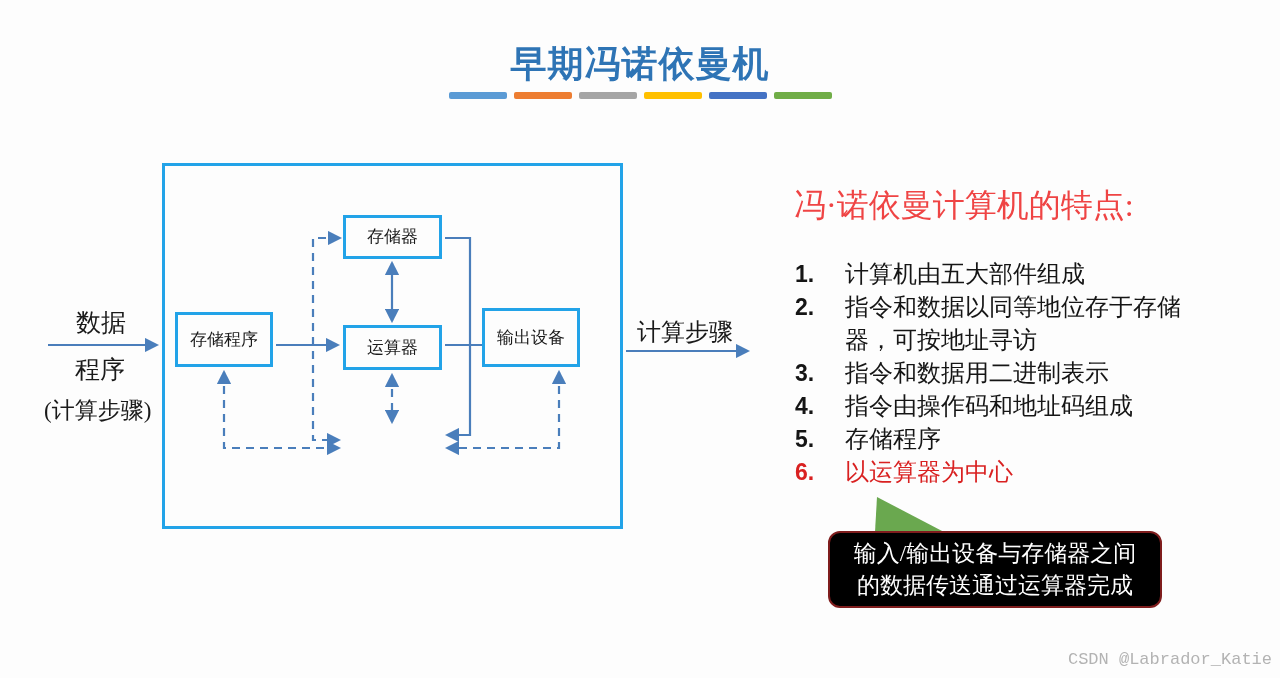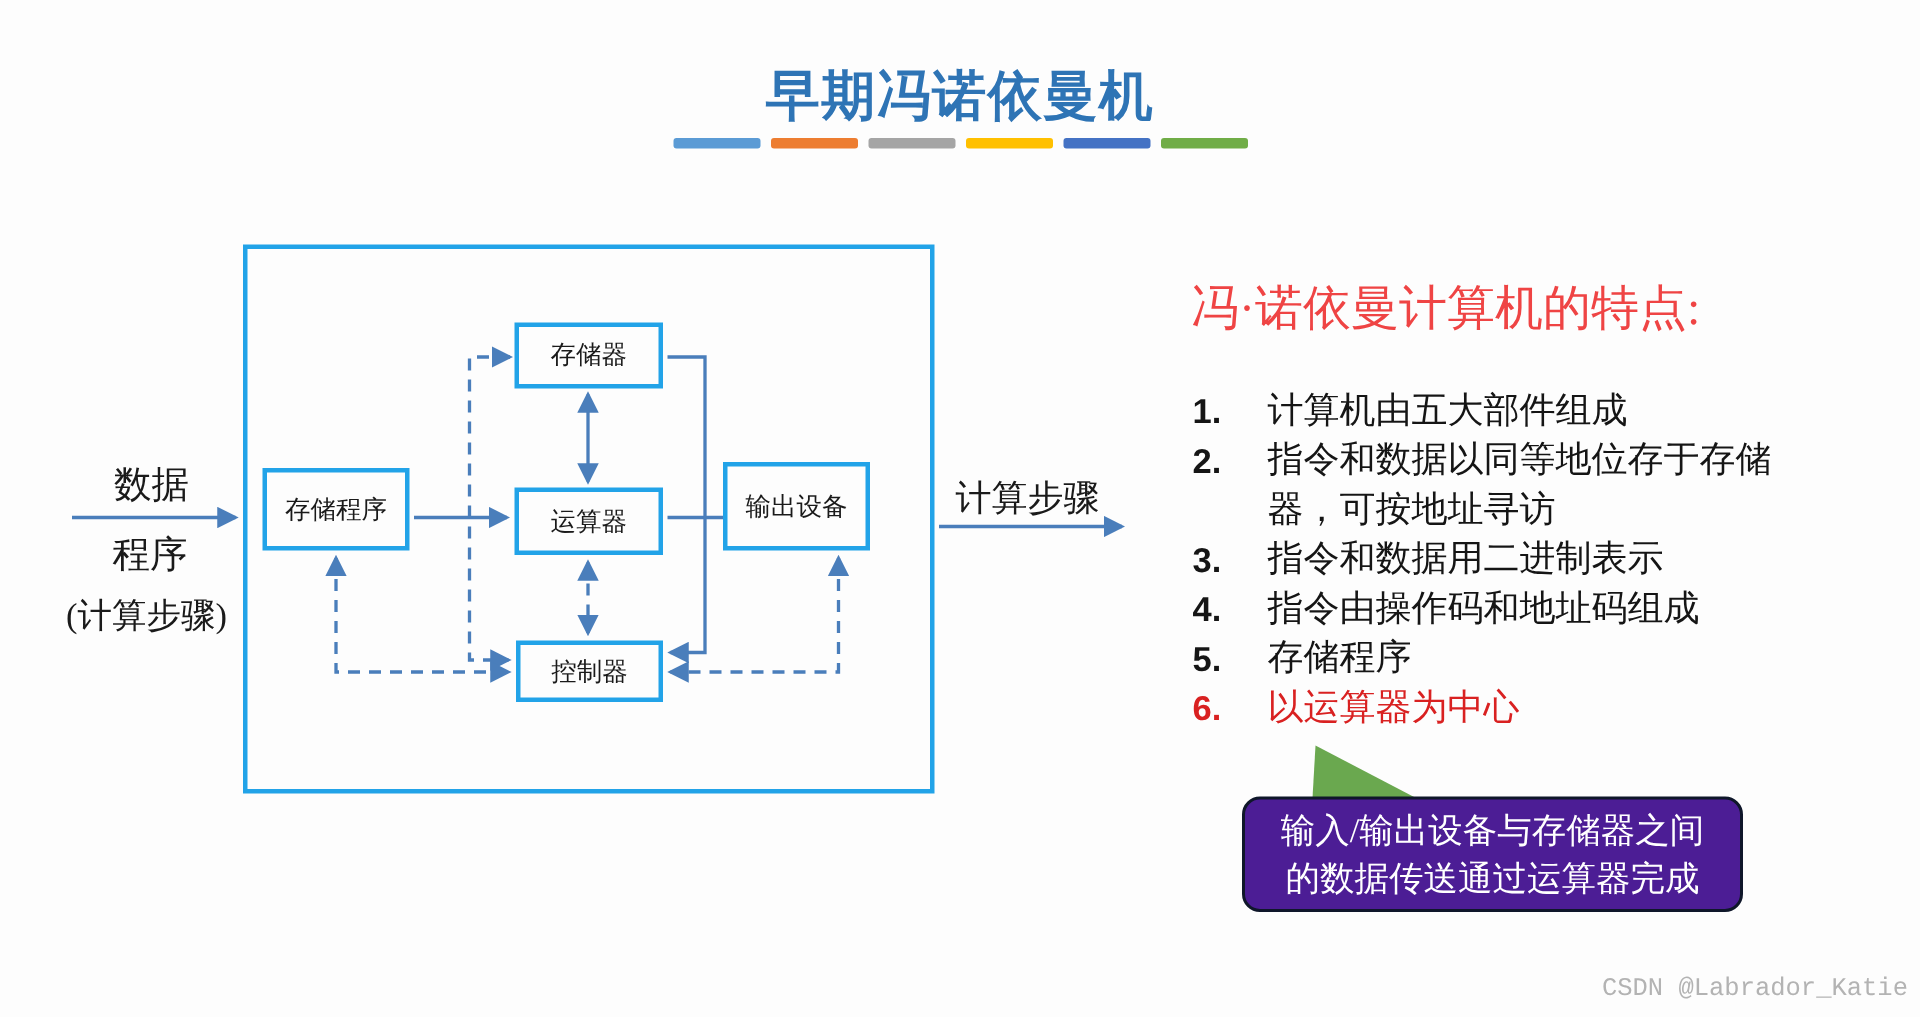--- a/index.html
+++ b/index.html
@@ -26,21 +26,21 @@
   .l-steps {left:44px;top:395px;font-size:23px;}
   .l-result{left:637px;top:316px;font-size:24px;}
   .feat-head{position:absolute;left:794px;top:184px;font-size:32px;color:#ef4444;}
   .feat-list{position:absolute;left:795px;top:258px;width:460px;}
   .feat-item{display:flex;font-size:24px;color:#151515;line-height:33px;}
   .feat-num{width:50px;flex:0 0 50px;font-family:"Liberation Sans","DejaVu Sans",sans-serif;
             font-weight:bold;font-size:23px;}
   .feat-text{width:350px;}
   .feat-item.red .feat-num,.feat-item.red .feat-text{color:#d92121;}
   .callout{position:absolute;left:828px;top:531px;width:334px;height:77px;box-sizing:border-box;
-           background:#4c1d95;border:2px solid #0f172a;border-radius:12px;
+           background:#000000;border:2px solid #7f1d1d;border-radius:12px;
            display:flex;flex-direction:column;align-items:center;justify-content:center;
            color:#fff;font-size:23px;line-height:32px;text-align:center;}
   .watermark{position:absolute;top:650px;right:8px;font-size:17px;color:#b3b3b3;
              font-family:Liberation Mono, monospace;}
 </style>
 </head>
 <body>
 
 <div class="stage">
 
@@ -75,21 +75,20 @@
         <path d="M224 372 V448 H339" marker-start="url(#arr)" marker-end="url(#arr)"></path>
         <path d="M559 372 V448 H447" marker-start="url(#arr)" marker-end="url(#arr)"></path>
       </g>
     </g>
     <polygon points="877,497 944,532 875,532" fill="#6aa84f"></polygon>
   </svg>
 
   <div class="box b-input">存储程序</div>
   <div class="box b-memory">存储器</div>
   <div class="box b-alu">运算器</div>
-  <div class="box b-ctrl">控制器</div>
   <div class="box b-output">输出设备</div>
 
   <div class="lbl l-data">数据</div>
   <div class="lbl l-prog">程序</div>
   <div class="lbl l-steps">(计算步骤)</div>
   <div class="lbl l-result">计算步骤</div>
 
   <div class="feat-head">冯·诺依曼计算机的特点:</div>
 
   <div class="feat-list">

